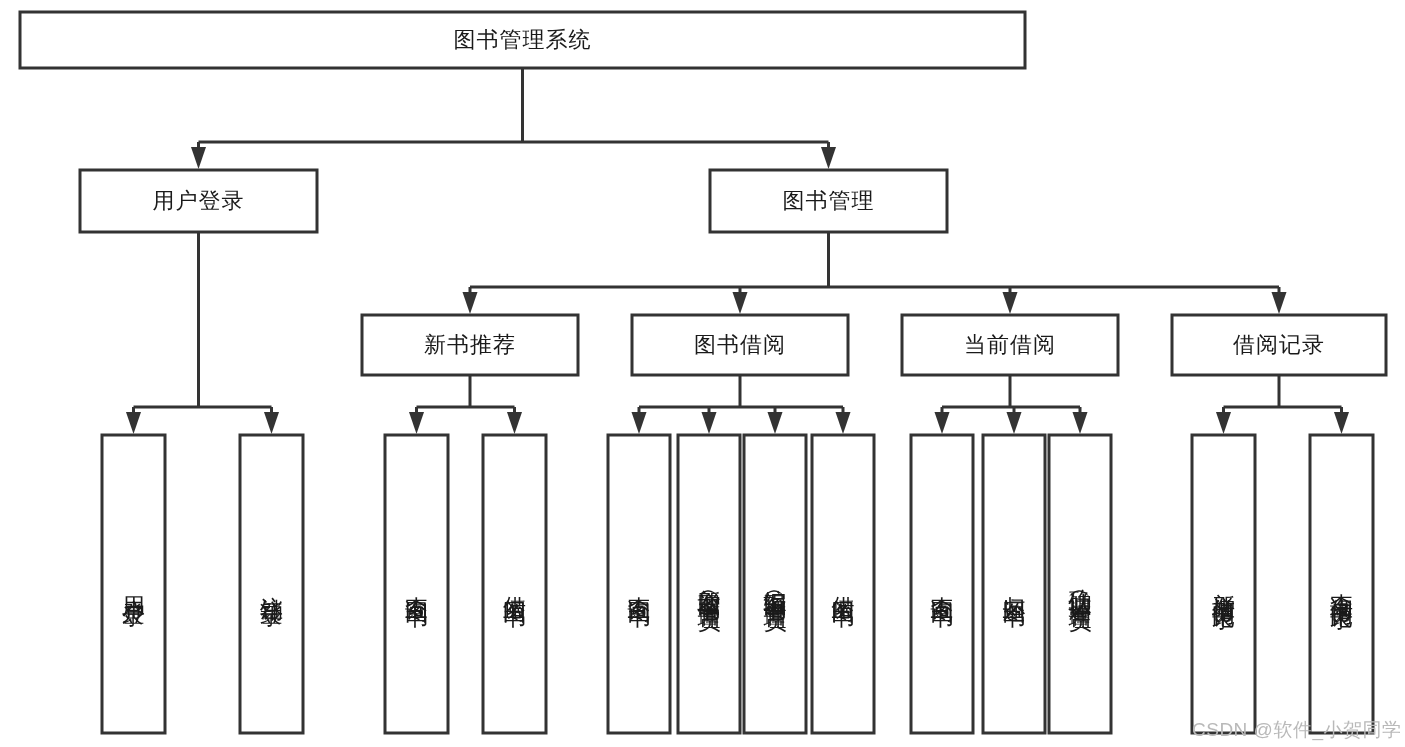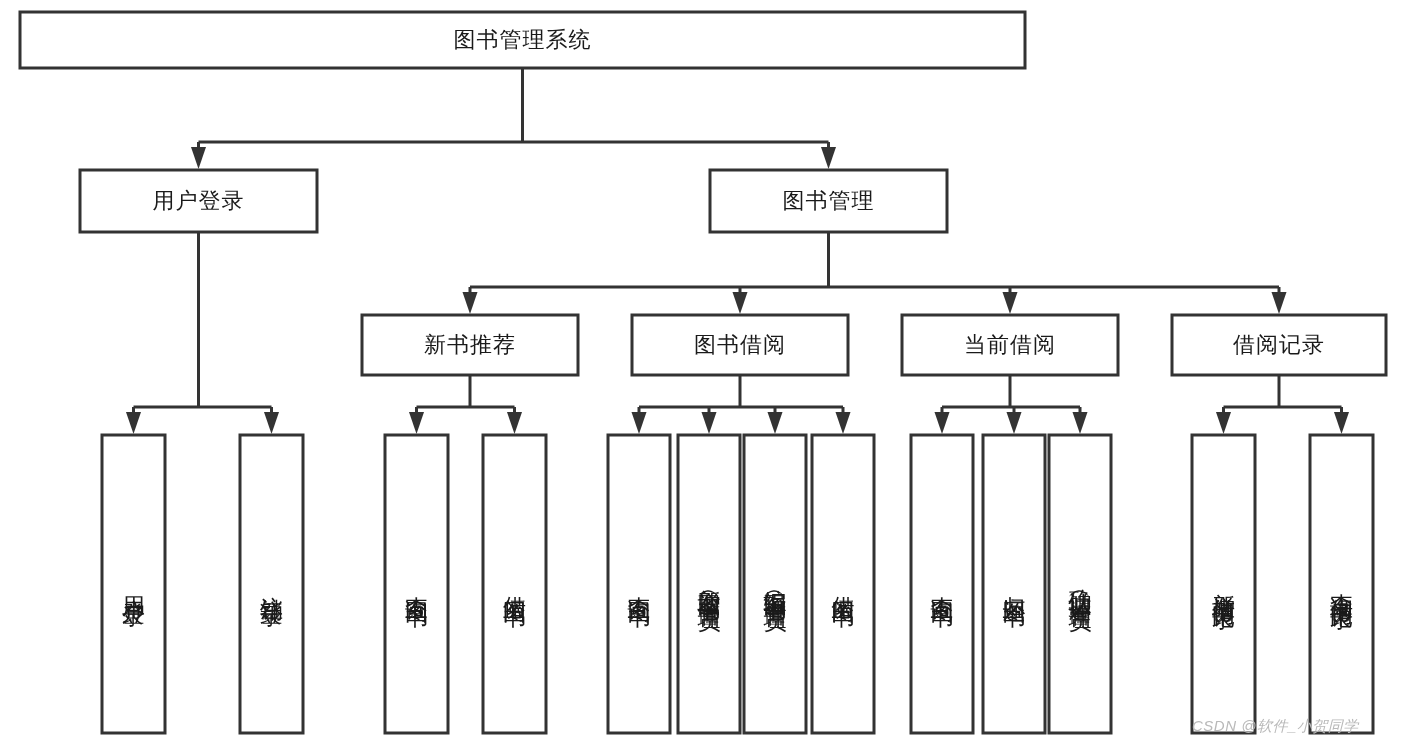--- a/index.html
+++ b/index.html
@@ -62,25 +62,24 @@
     font-family: "Liberation Sans", "DejaVu Sans", sans-serif;
     font-size: 23px;
     line-height: 1.08;
     color: #1a1a1a;
     letter-spacing: 3px;
     white-space: nowrap;
   }
   .watermark {
     position: absolute;
     font-family: "Liberation Sans", "DejaVu Sans", sans-serif;
-    font-size: 15px;
+    font-size: 19px;
     color: #b9b9b9;
     white-space: nowrap;
     letter-spacing: 0.5px;
-    font-style: italic;
   }
 </style>
 </head>
 <body>
 
 <div id="diagram-root">
   <svg class="diagram-canvas" id="diagram-svg" viewBox="0 0 1405 747">
       <g>
         <g>
           <line x1="522.5" y1="68" x2="522.5" y2="142" class="connector"></line>

